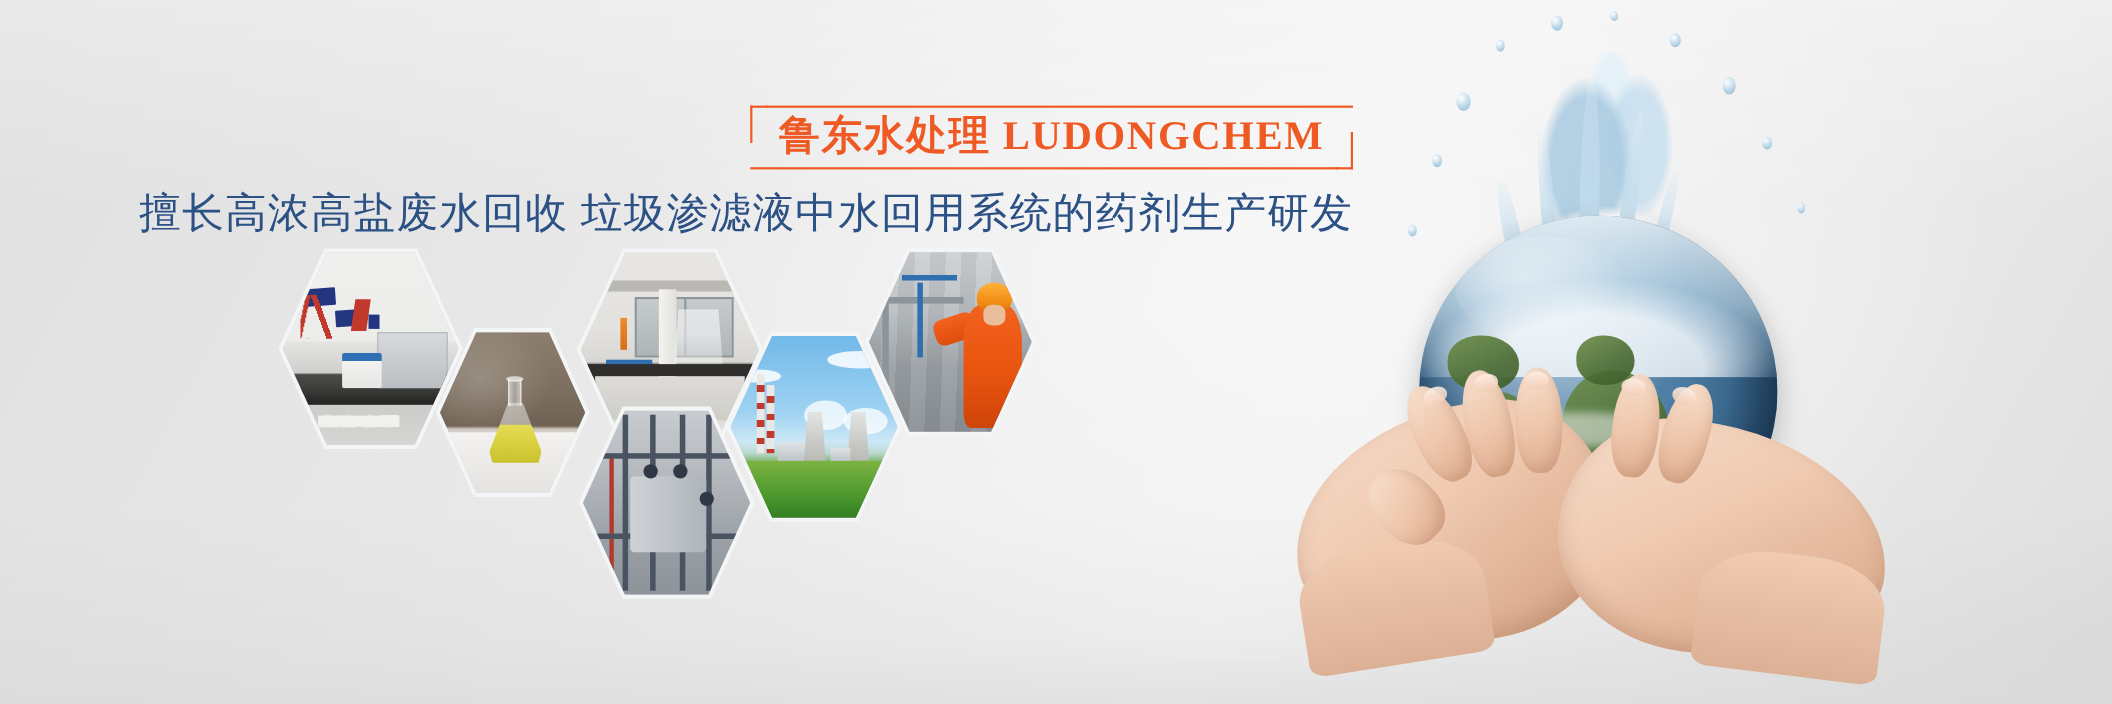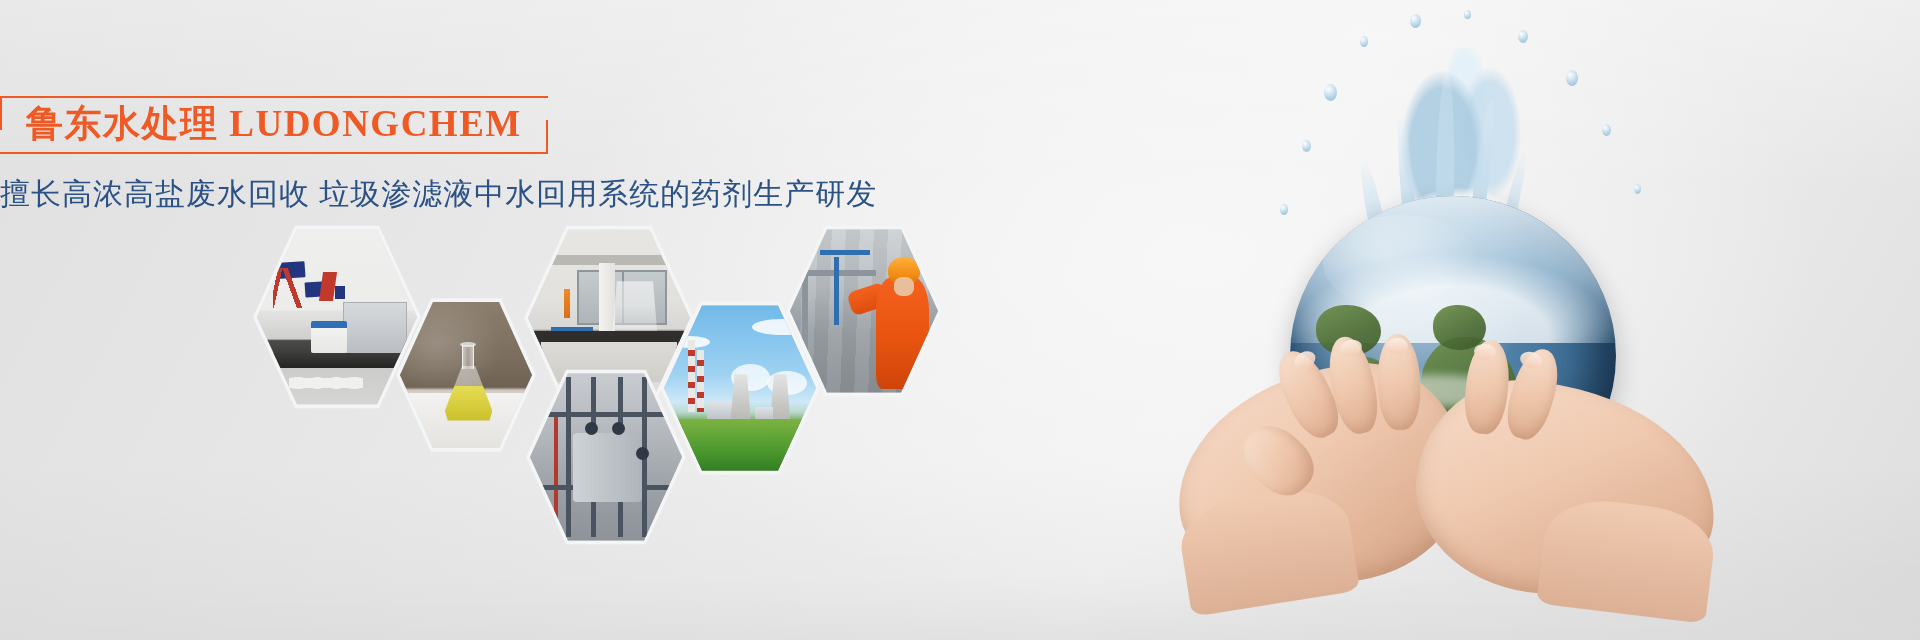--- a/index.html
+++ b/index.html
@@ -20,21 +20,21 @@
   }
   #banner::after{
     content:"";position:absolute;inset:0;
     background:linear-gradient(180deg, rgba(255,255,255,.30) 0%, rgba(255,255,255,0) 30%, rgba(255,255,255,0) 72%, rgba(0,0,0,.035) 100%);
     pointer-events:none;
   }
 
   
   .headline-block{
     position:absolute; left:0; top:96px; width:1230px;
-    text-align:left; z-index:6;
+    text-align:right; z-index:6;
   }
   .title-wrap{
     display:inline-block; position:relative;
     padding:6px 26px 8px 26px;
   }
   .title-wrap .brk{
     position:absolute; width:16px; height:34px;
     border-color:#ef5a24; border-style:solid; border-width:0;
   }
   .title-wrap .brk.tl{ left:0; top:0; border-left-width:2px; border-top-width:2px; }
@@ -46,21 +46,21 @@
     position:absolute; left:0; right:14px; bottom:0; height:2px; background:#ef5a24;
   }
   .main-title{
     font-family:"Liberation Serif","DejaVu Serif",serif;
     font-size:37px; line-height:44px; font-weight:700;
     color:#ef5a24; letter-spacing:1.5px; white-space:nowrap;
   }
   .sub-title{
     margin-top:20px;
     font-family:"Liberation Sans", sans-serif;
-    font-size:30px; line-height:40px; font-weight:400;
+    font-size:38px; line-height:40px; font-weight:400;
     color:#2b5185; letter-spacing:1px; white-space:nowrap;
   }
 
   
   .hex-cluster{ position:absolute; left:0; top:0; width:1000px; height:640px; z-index:5; }
   .hex{
     position:absolute;
     clip-path:polygon(25% 2%, 75% 2%, 100% 50%, 75% 98%, 25% 98%, 0% 50%);
     filter:drop-shadow(0 2px 4px rgba(0,0,0,.14));
     overflow:hidden;

